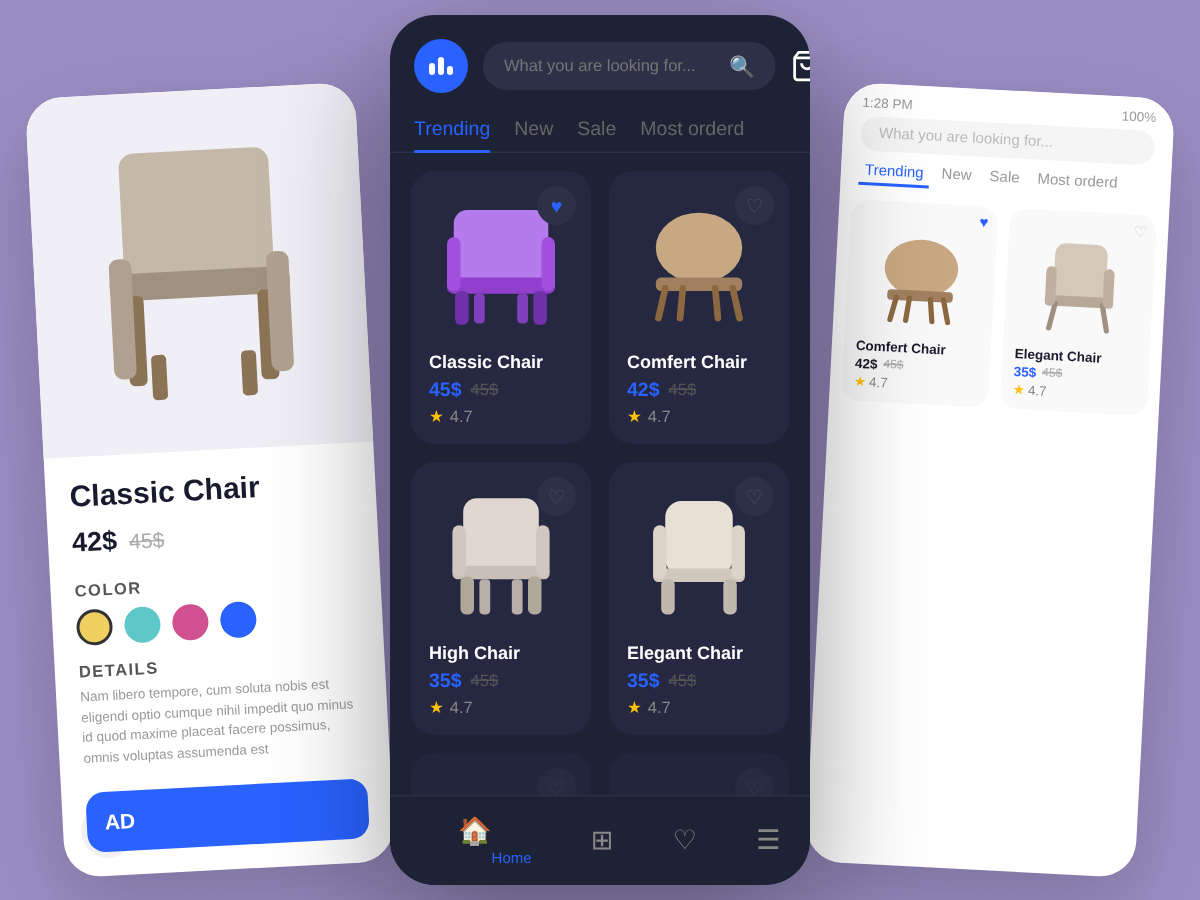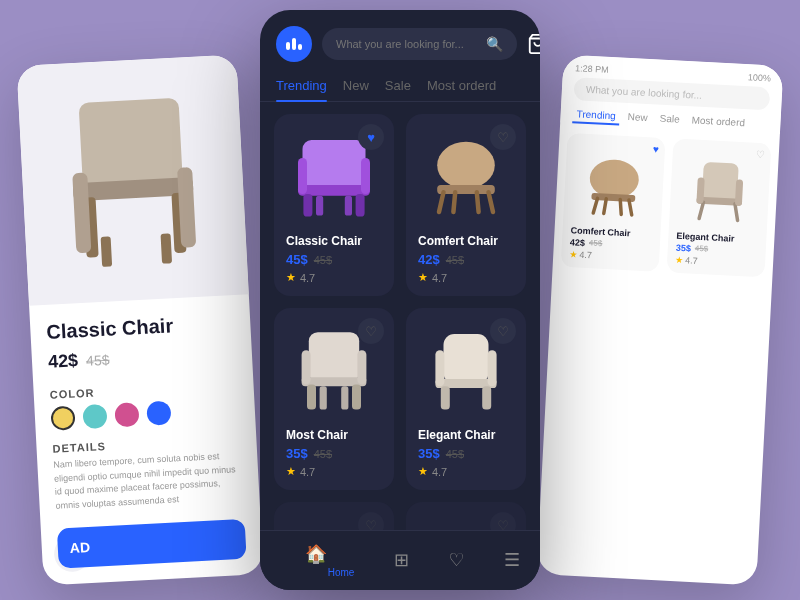--- a/index.html
+++ b/index.html
@@ -603,21 +603,21 @@
           <rect x="22" y="8" width="56" height="55" rx="10" fill="#e0d8d0"></rect>
           <rect x="14" y="58" width="72" height="10" rx="4" fill="#c8c0b8"></rect>
           <rect x="20" y="66" width="10" height="28" rx="4" fill="#b0a898"></rect>
           <rect x="70" y="66" width="10" height="28" rx="4" fill="#b0a898"></rect>
           <rect x="34" y="68" width="8" height="26" rx="3" fill="#b8b0a8"></rect>
           <rect x="58" y="68" width="8" height="26" rx="3" fill="#b8b0a8"></rect>
           <rect x="14" y="28" width="10" height="38" rx="5" fill="#d0c8c0"></rect>
           <rect x="76" y="28" width="10" height="38" rx="5" fill="#d0c8c0"></rect>
         </svg>
       </div>
-      <div class="product-name">Most Chair</div>
+      <div class="product-name">High Chair</div>
       <div class="product-price-row">
         <span class="product-price">35$</span>
         <span class="product-old-price">45$</span>
       </div>
       <div class="product-rating">
         <span class="star-icon">★</span>
         <span class="rating-num">4.7</span>
       </div>
     </div>
 

